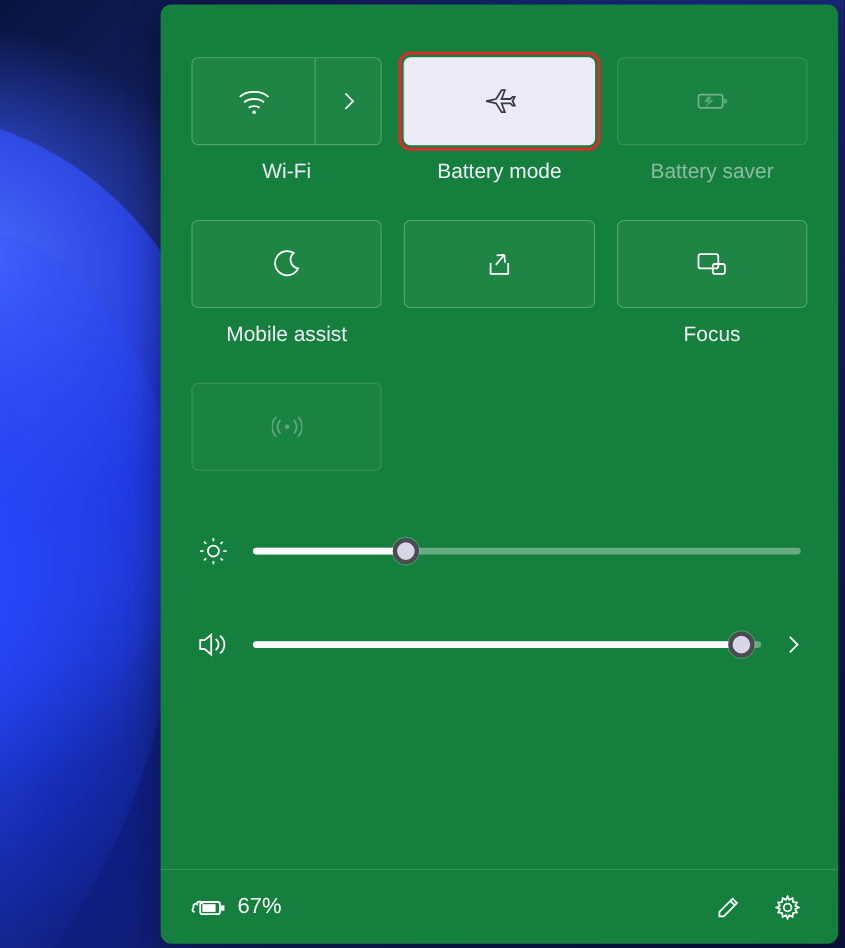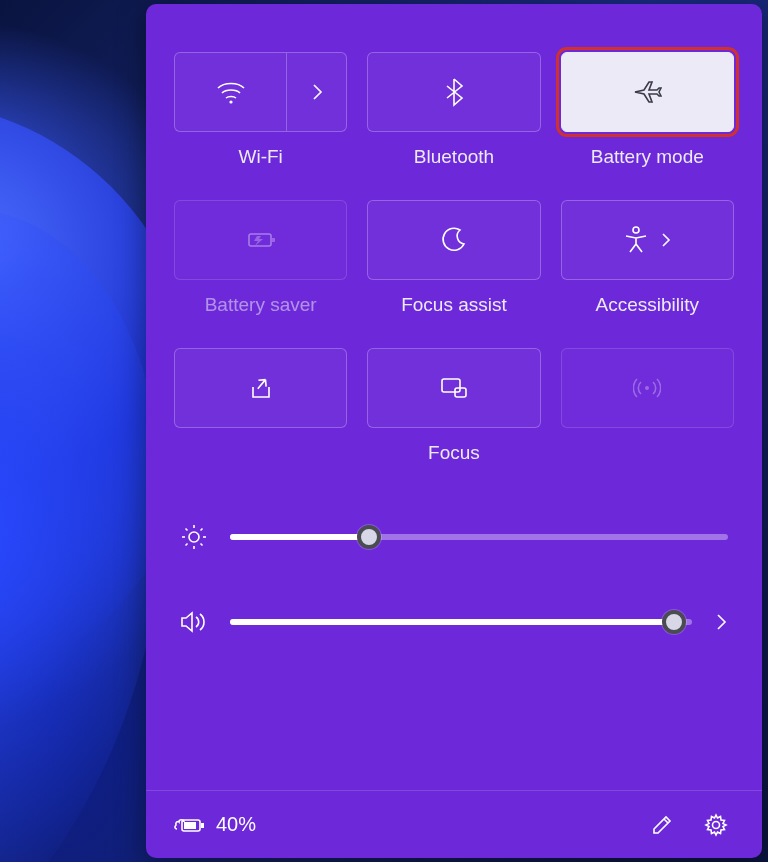--- a/index.html
+++ b/index.html
@@ -35,21 +35,21 @@
     width:500px;height:800px;left:-350px;top:200px;
     background:radial-gradient(ellipse at 60% 40%, #2a4aff 0%, transparent 60%);
     transform:rotate(15deg);
   }
   .panel {
     position: absolute;
     left: 146px;
     top: 4px;
     right: 6px;
     bottom: 4px;
-    background: #6d28d9;
+    background: #15803d;
     border-radius: 10px;
     box-shadow: 0 8px 30px rgba(0,0,0,.4);
     display: flex;
     flex-direction: column;
     color: #fff;
   }
   .tiles {
     padding: 48px 28px 10px 28px;
     display: grid;
     grid-template-columns: repeat(3, 1fr);
@@ -139,28 +139,20 @@
         </div>
         <div class="arrow-part">
           <svg width="14" height="20" viewBox="0 0 14 20">
             <path class="ico-white" stroke-width="2.4" d="M4 3 L11 10 L4 17"></path>
           </svg>
         </div>
       </div>
       <div class="tile-label">Wi-Fi</div>
     </div>
 
-    <div class="tile">
-      <div class="tile-btn">
-        <svg width="20" height="30" viewBox="0 0 20 30">
-          <path class="ico-white" d="M10 2 L10 28 L18 21 L3 9 M10 2 L18 9 L3 21"></path>
-        </svg>
-      </div>
-      <div class="tile-label">Bluetooth</div>
-    </div>
 
     <div class="tile">
       <div class="tile-btn active highlight-ring">
         <svg width="30" height="26" viewBox="0 0 30 26">
           <path class="ico-dark" d="M3 13 L12 11 L17 3 L20 3 L17 11 L25 11 L27 9 L29 9 L27 13 L29 17 L27 17 L25 15 L17 15 L20 23 L17 23 L12 15 L3 13 Z" fill="#3a3a4a" stroke="none"></path>
         </svg>
       </div>
       <div class="tile-label">Battery mode</div>
     </div>
 
@@ -174,35 +166,23 @@
       </div>
       <div class="tile-label">Battery saver</div>
     </div>
 
     <div class="tile">
       <div class="tile-btn">
         <svg width="28" height="28" viewBox="0 0 28 28">
           <path class="ico-white" d="M20 4 A11 11 0 1 0 24 18 A8 8 0 0 1 20 4 Z"></path>
         </svg>
       </div>
-      <div class="tile-label">Focus assist</div>
-    </div>
-
-    <div class="tile">
-      <div class="tile-btn">
-        <svg width="26" height="28" viewBox="0 0 26 28">
-          <circle cx="13" cy="4" r="3" class="ico-white" fill="#fff" stroke="none"></circle>
-          <path class="ico-white" d="M3 10 L13 12 L23 10 M13 12 L13 18 M13 18 L7 26 M13 18 L19 26" stroke-width="2"></path>
-        </svg>
-        <svg class="inline-arrow" width="10" height="16" viewBox="0 0 10 16">
-          <path class="ico-white" stroke-width="2" d="M2 2 L8 8 L2 14"></path>
-        </svg>
-      </div>
-      <div class="tile-label">Accessibility</div>
-    </div>
+      <div class="tile-label">Mobile assist</div>
+    </div>
+
 
     <div class="tile">
       <div class="tile-btn">
         <svg width="28" height="26" viewBox="0 0 28 26">
           <path class="ico-white" d="M6 12 L6 22 L22 22 L22 12"></path>
           <path class="ico-white" d="M14 3 L14 15 M14 3 L9 8 M14 3 L19 8" transform="rotate(40 14 10)"></path>
         </svg>
       </div>
     </div>
 
@@ -276,21 +256,21 @@
   </div>
 
   <div class="footer">
     <div class="battery">
       <svg width="34" height="20" viewBox="0 0 34 20">
         <path class="ico-white" d="M5 14 C3 14 2 12 4 10 C3 7 6 6 7 7 C7 4 12 4 12 7" stroke-width="1.4"></path>
         <rect class="ico-white" x="10" y="5" width="18" height="11" rx="2"></rect>
         <rect x="29" y="8" width="3" height="5" fill="#fff"></rect>
         <rect x="12" y="7" width="12" height="7" fill="#fff"></rect>
       </svg>
-      <span>40%</span>
+      <span>67%</span>
     </div>
     <div class="spacer"></div>
     <div class="ibtn">
       <svg width="24" height="24" viewBox="0 0 24 24">
         <path class="ico-white" d="M4 20 L4 16 L16 4 L20 8 L8 20 Z M14 6 L18 10"></path>
       </svg>
     </div>
     <div class="ibtn">
       <svg width="24" height="24" viewBox="0 0 24 24">
         <circle cx="12" cy="12" r="3.5" class="ico-white"></circle>

